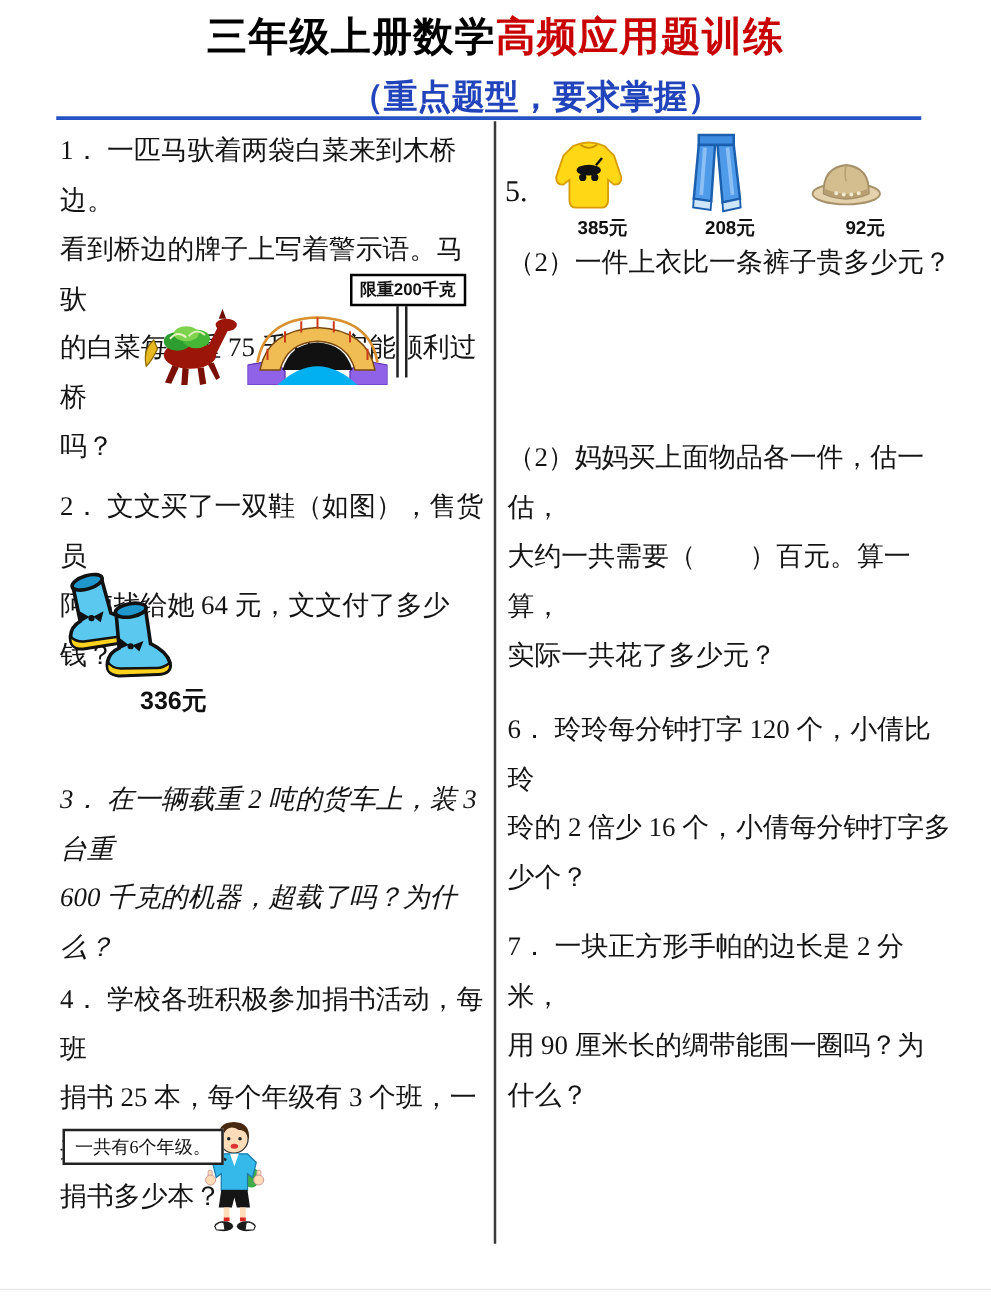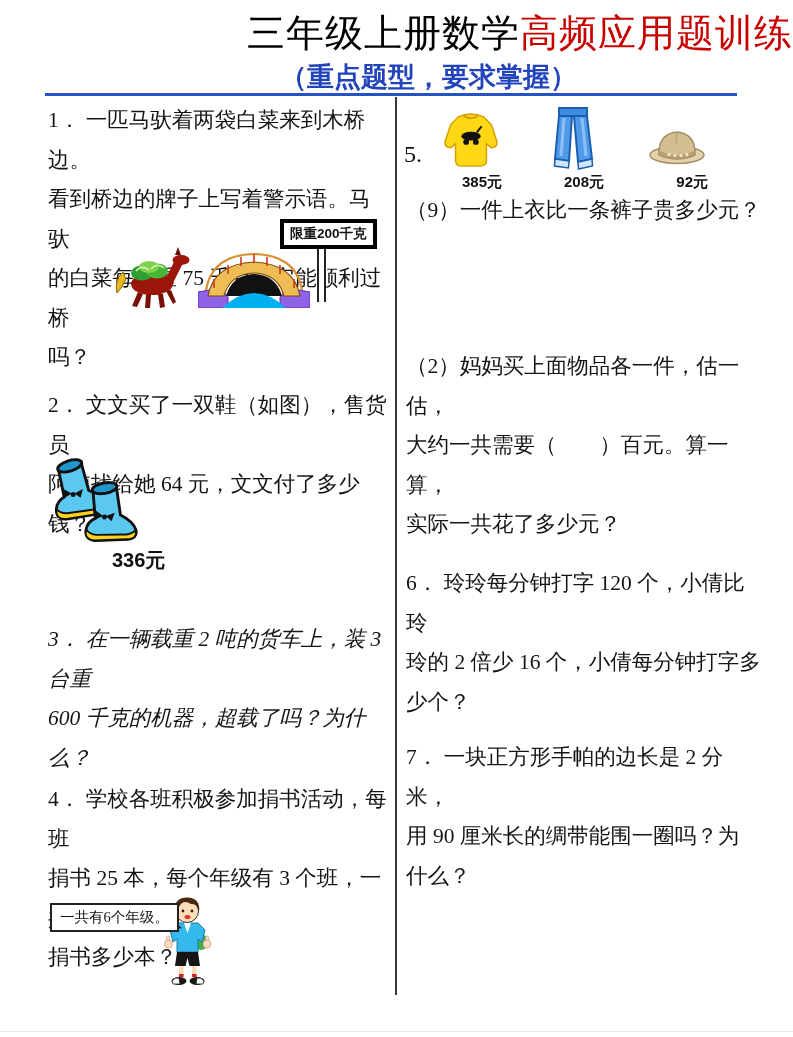--- a/index.html
+++ b/index.html
@@ -5,23 +5,23 @@
   * { margin:0; padding:0; box-sizing:border-box; }
   html,body { background:#ffffff; }
   body {
     width:793px; height:1037px; position:relative; overflow:hidden;
     font-family:"Liberation Serif", serif; color:#111;
   }
   .page { position:absolute; inset:0; background:#fff; }
 
   
   .title {
-    position:absolute; top:8px; left:0; width:100%; text-align:right;
-    font-family:"Liberation Sans", sans-serif; font-weight:400;
-    font-size:38px; letter-spacing:1px; color:#000; white-space:nowrap;
+    position:absolute; top:8px; left:0; width:100%; text-align:center;
+    font-family:"Liberation Sans", sans-serif; font-weight:700;
+    font-size:32px; letter-spacing:1px; color:#000; white-space:nowrap;
   }
   .title .red { color:#c80000; }
   .subtitle {
     position:absolute; top:59px; left:0; width:100%; text-align:center;
     font-size:27px; font-weight:bold; color:#2244bb;
     font-family:"Liberation Serif", serif;
     margin-left:32px;
   }
   .rule-blue { position:absolute; top:93px; left:45px; width:692px; height:3px; background:#2553c4; }
   .divider  { position:absolute; top:97px; left:395px; width:2px; height:898px; background:#3a3a3a; }
@@ -40,21 +40,21 @@
   .p4 { top:780px; }
   .q1 { top:191px; }
   .q2 { top:304px;margin-top:43px; }
   .p6 { top:536px;margin-top:28px; }
   .p7 { top:738px; }
   .p5num { position:absolute; left:404px; top:141px; font-size:24px; }
 
   
   .sign {
     position:absolute; left:280px; top:219px; background:#fff;
-    border:4px solid #000000; padding:2px 6px;
+    border:2px solid #000000; padding:2px 6px;
     font-family:"Liberation Sans", sans-serif; font-size:13.5px; font-weight:bold;
     white-space:nowrap; z-index:3;
   }
   .pole {
     position:absolute; left:317px; top:243px; width:9px; height:59px;
     background:#fff; border-left:2px solid #222; border-right:2px solid #222; z-index:2;
   }
 
   
   .illus { position:absolute; }
@@ -224,21 +224,21 @@
     <circle cx="27" cy="29.5" r="1.6" fill="#f3e9cf"></circle>
     <circle cx="33" cy="29.5" r="1.6" fill="#f3e9cf"></circle>
     <circle cx="39" cy="28.5" r="1.6" fill="#f3e9cf"></circle>
     <path d="M29,6 Q27,13 29,19" stroke="#b89f72" stroke-width="1.2" fill="none"></path>
   </svg>
 
   <div class="price-tag pt1">385元</div>
   <div class="price-tag pt2">208元</div>
   <div class="price-tag pt3">92元</div>
 
-  <div class="prob col-r q1">（9）一件上衣比一条裤子贵多少元？</div>
+  <div class="prob col-r q1">（2）一件上衣比一条裤子贵多少元？</div>
   <div class="prob col-r q2">（2）妈妈买上面物品各一件，估一估，
 大约一共需要（　　）百元。算一算，
 实际一共花了多少元？</div>
   <div class="prob col-r p6">6． 玲玲每分钟打字 120 个，小倩比玲
 玲的 2 倍少 16 个，小倩每分钟打字多
 少个？</div>
   <div class="prob col-r p7">7． 一块正方形手帕的边长是 2 分米，
 用 90 厘米长的绸带能围一圈吗？为
 什么？</div>
 

